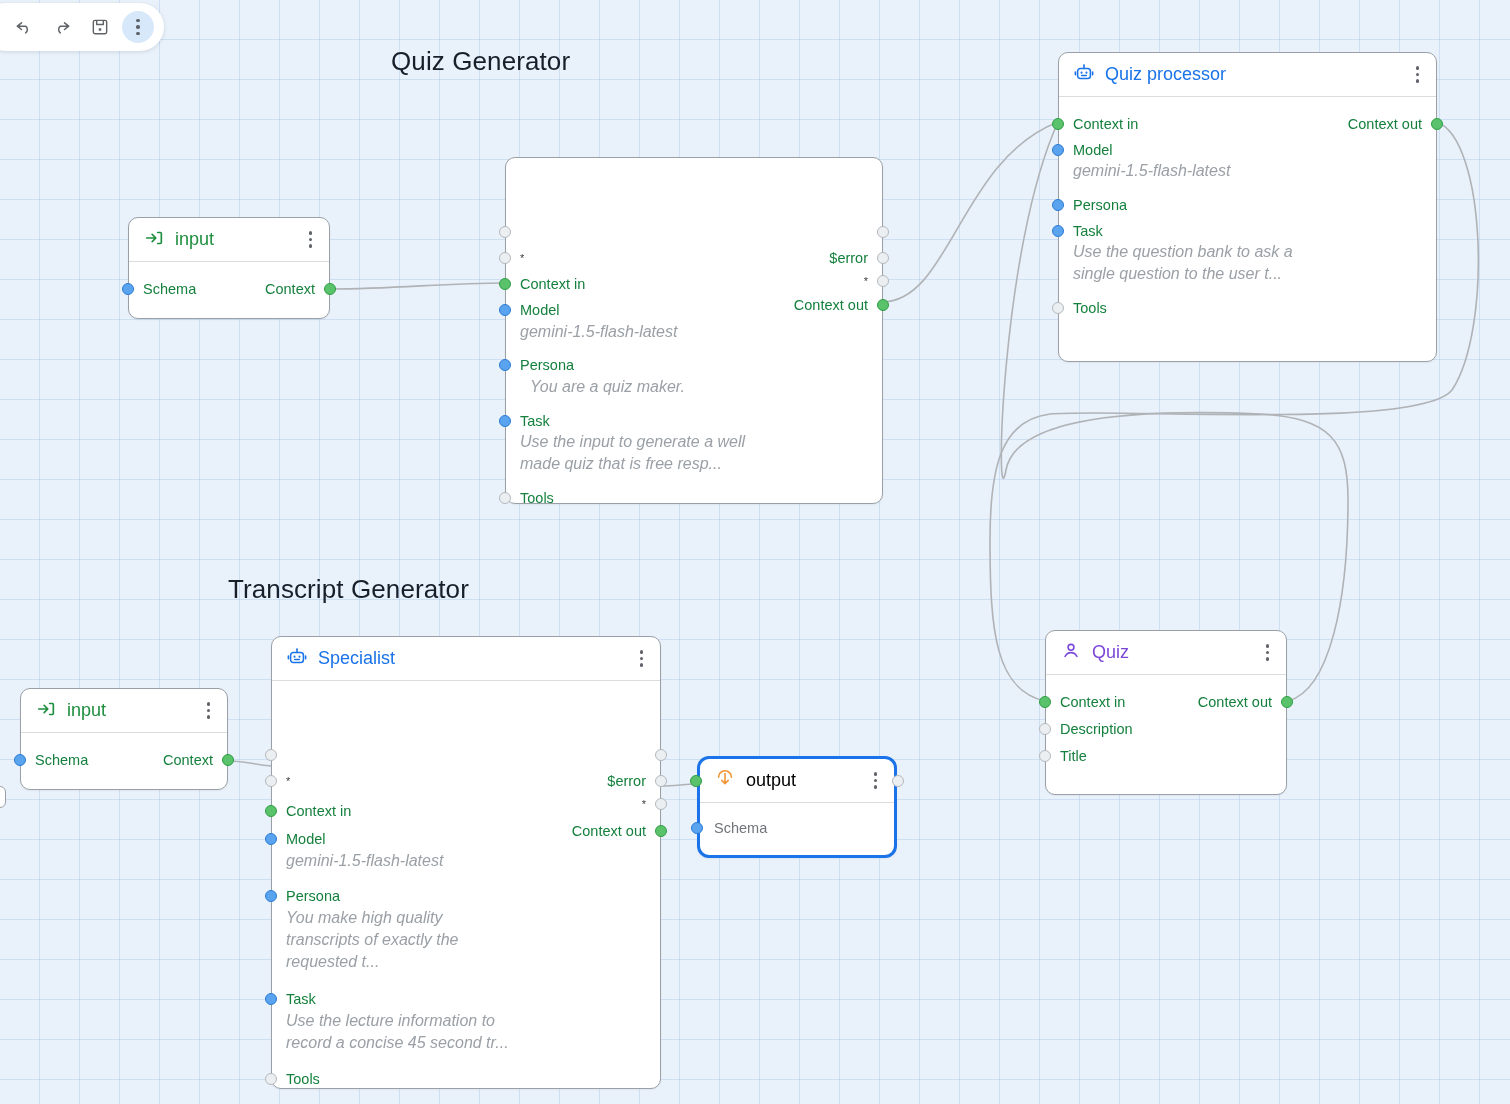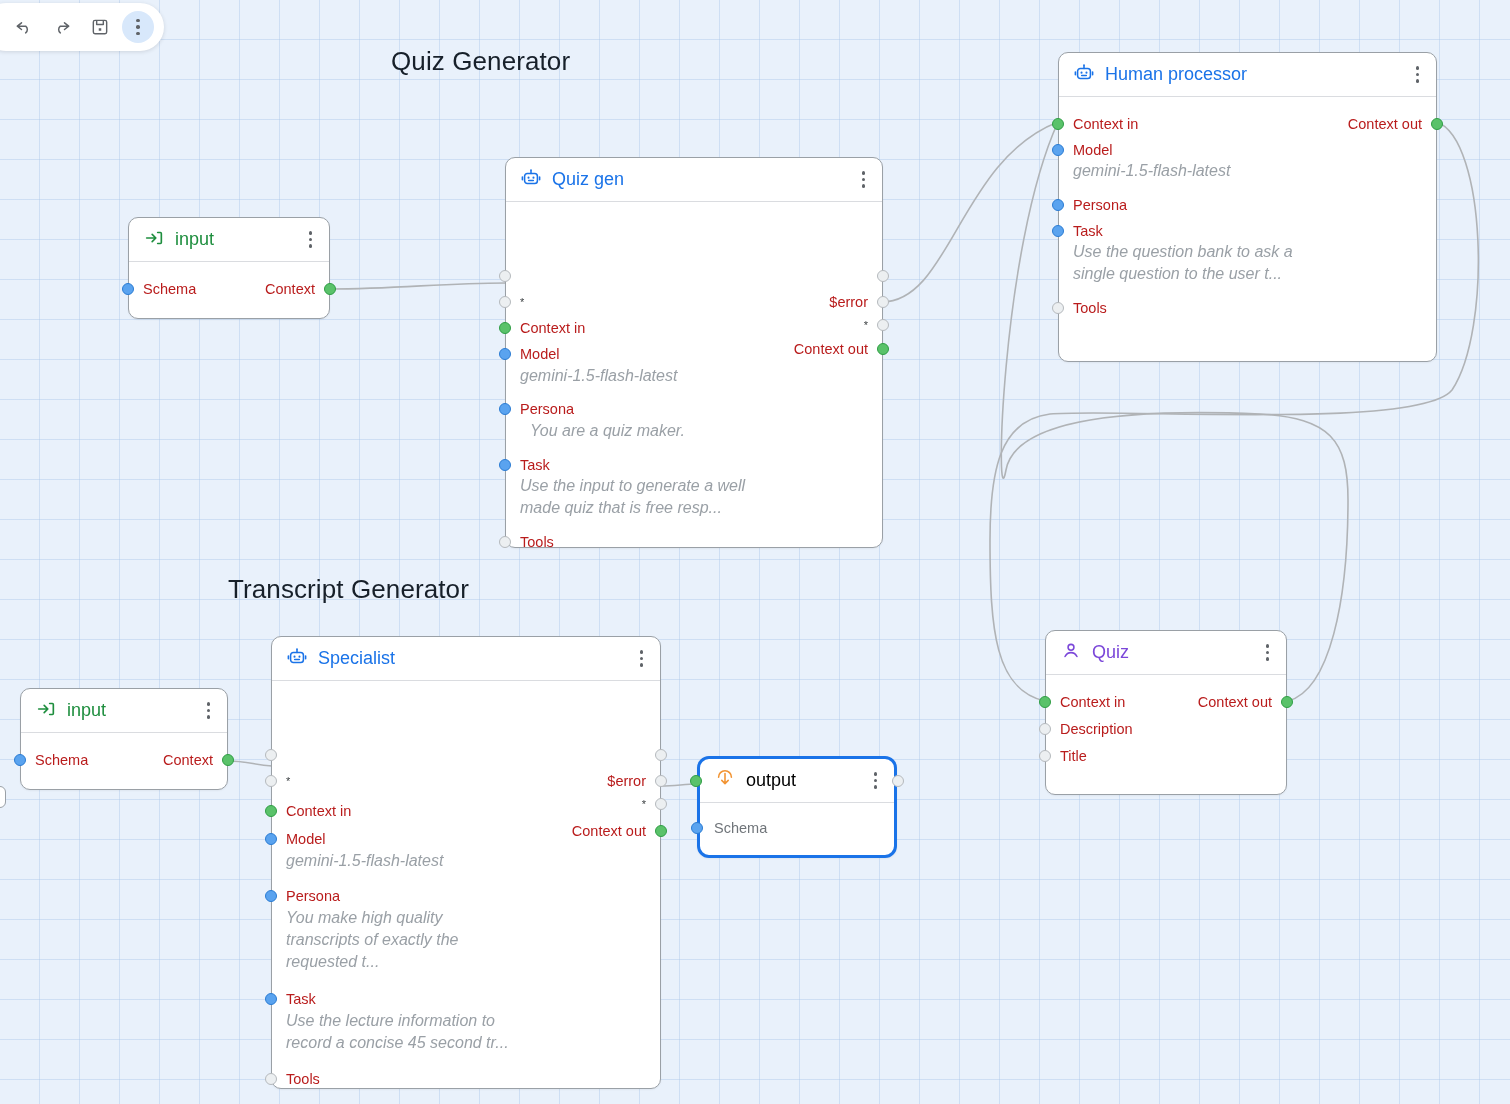--- a/index.html
+++ b/index.html
@@ -119,21 +119,21 @@
     position: relative;
     height: 26px;
     display: flex;
     align-items: center;
     padding: 0 14px;
     box-sizing: border-box;
   }
   .row.right { justify-content: flex-end; }
   .row-label {
     font-size: 14.5px;
-    color: #b91c1c;
+    color: #15803d;
     white-space: nowrap;
   }
   .row-label.muted { color: #70757a; }
   .row-label.tiny { font-size: 11px; color: #3c4043; }
   .value {
     font-size: 16px;
     color: #9aa0a6;
     font-style: italic;
     padding: 0 14px;
     line-height: 22px;
@@ -260,179 +260,160 @@
       <div class="row" style="justify-content:space-between;">
         <span class="port left blue"></span>
         <span class="row-label">Schema</span>
         <span class="row-label">Context</span>
         <span class="port right green"></span>
       </div>
     </div>
   </div>
 
   <div class="node" id="node-quiz-gen" style="left:505px; top:157px; width:378px;">
+    <div class="node-body" style="height:323px;">
+
+      <div class="row" style="position:absolute; left:0; top:61px; width:100%;">
+        <span class="port left grey"></span>
+      </div>
+      <div class="row" style="position:absolute; left:0; top:87px; width:100%;">
+        <span class="port left grey"></span>
+        <span class="row-label tiny">*</span>
+      </div>
+      <div class="row" style="position:absolute; left:0; top:113px; width:100%;">
+        <span class="port left green"></span>
+        <span class="row-label">Context in</span>
+      </div>
+      <div class="row" style="position:absolute; left:0; top:139px; width:100%;">
+        <span class="port left blue"></span>
+        <span class="row-label">Model</span>
+      </div>
+      <div class="value" style="position:absolute; left:0; top:163px;">gemini-1.5-flash-latest</div>
+      <div class="row" style="position:absolute; left:0; top:194px; width:100%;">
+        <span class="port left blue"></span>
+        <span class="row-label">Persona</span>
+      </div>
+      <div class="value" style="position:absolute; left:0; top:218px;margin-left:10px;">You are a quiz maker.</div>
+      <div class="row" style="position:absolute; left:0; top:250px; width:100%;">
+        <span class="port left blue"></span>
+        <span class="row-label">Task</span>
+      </div>
+      <div class="value" style="position:absolute; left:0; top:273px; white-space:normal; width:240px;">Use the input to generate a well made quiz that is free resp...</div>
+      <div class="row" style="position:absolute; left:0; top:327px; width:100%;">
+        <span class="port left grey"></span>
+        <span class="row-label">Tools</span>
+      </div>
+
+      <div class="row right" style="position:absolute; right:0; top:61px; width:100%;">
+        <span class="port right grey"></span>
+      </div>
+      <div class="row right" style="position:absolute; right:0; top:87px; width:100%;">
+        <span class="row-label">$error</span>
+        <span class="port right grey"></span>
+      </div>
+      <div class="row right" style="position:absolute; right:0; top:110px; width:100%;">
+        <span class="row-label tiny">*</span>
+        <span class="port right grey"></span>
+      </div>
+      <div class="row right" style="position:absolute; right:0; top:134px; width:100%;">
+        <span class="row-label">Context out</span>
+        <span class="port right green"></span>
+      </div>
+    </div>
+  </div>
+
+  <div class="node" id="node-quiz-processor" style="left:1058px; top:52px; width:379px;">
     <div class="node-header">
       <span>
         <svg width="22" height="22" viewBox="0 0 24 24" fill="none" stroke="#1a73e8" stroke-width="1.7" stroke-linecap="round" stroke-linejoin="round">
           <rect x="5" y="7" width="14" height="11" rx="3"></rect>
           <path d="M12 4 v3"></path>
             <circle cx="12" cy="3.4" r="1" fill="#1a73e8" stroke="none"></circle>
           <path d="M2.6 11 v3 M21.4 11 v3"></path>
           <circle cx="9.3" cy="11.6" r="1.15" fill="#1a73e8" stroke="none"></circle>
           <circle cx="14.7" cy="11.6" r="1.15" fill="#1a73e8" stroke="none"></circle>
           <path d="M9.5 14.8 h5"></path>
         </svg>
       </span>
-      <span class="node-title title-blue">Quiz gen</span>
+      <span class="node-title title-blue">Quiz processor</span>
       <span class="kebab">
           <i></i>
           <i></i>
           <i></i>
         </span>
     </div>
-    <div class="node-body" style="height:323px;">
-
-      <div class="row" style="position:absolute; left:0; top:61px; width:100%;">
-        <span class="port left grey"></span>
-      </div>
-      <div class="row" style="position:absolute; left:0; top:87px; width:100%;">
-        <span class="port left grey"></span>
-        <span class="row-label tiny">*</span>
-      </div>
-      <div class="row" style="position:absolute; left:0; top:113px; width:100%;">
+    <div class="node-body" style="height:242px;">
+      <div class="row" style="position:absolute; left:0; top:14px; width:100%;">
         <span class="port left green"></span>
         <span class="row-label">Context in</span>
       </div>
-      <div class="row" style="position:absolute; left:0; top:139px; width:100%;">
+      <div class="row" style="position:absolute; left:0; top:40px; width:100%;">
         <span class="port left blue"></span>
         <span class="row-label">Model</span>
       </div>
-      <div class="value" style="position:absolute; left:0; top:163px;">gemini-1.5-flash-latest</div>
-      <div class="row" style="position:absolute; left:0; top:194px; width:100%;">
+      <div class="value" style="position:absolute; left:0; top:63px;">gemini-1.5-flash-latest</div>
+      <div class="row" style="position:absolute; left:0; top:95px; width:100%;">
         <span class="port left blue"></span>
         <span class="row-label">Persona</span>
       </div>
-      <div class="value" style="position:absolute; left:0; top:218px;margin-left:10px;">You are a quiz maker.</div>
-      <div class="row" style="position:absolute; left:0; top:250px; width:100%;">
+      <div class="row" style="position:absolute; left:0; top:121px; width:100%;">
         <span class="port left blue"></span>
         <span class="row-label">Task</span>
       </div>
-      <div class="value" style="position:absolute; left:0; top:273px; white-space:normal; width:240px;">Use the input to generate a well made quiz that is free resp...</div>
-      <div class="row" style="position:absolute; left:0; top:327px; width:100%;">
+      <div class="value" style="position:absolute; left:0; top:144px; white-space:normal; width:240px;">Use the question bank to ask a single question to the user t...</div>
+      <div class="row" style="position:absolute; left:0; top:198px; width:100%;">
         <span class="port left grey"></span>
         <span class="row-label">Tools</span>
       </div>
-
-      <div class="row right" style="position:absolute; right:0; top:61px; width:100%;">
-        <span class="port right grey"></span>
-      </div>
-      <div class="row right" style="position:absolute; right:0; top:87px; width:100%;">
-        <span class="row-label">$error</span>
-        <span class="port right grey"></span>
-      </div>
-      <div class="row right" style="position:absolute; right:0; top:110px; width:100%;">
-        <span class="row-label tiny">*</span>
-        <span class="port right grey"></span>
-      </div>
-      <div class="row right" style="position:absolute; right:0; top:134px; width:100%;">
+      <div class="row right" style="position:absolute; right:0; top:14px; width:100%;">
         <span class="row-label">Context out</span>
         <span class="port right green"></span>
       </div>
     </div>
   </div>
 
-  <div class="node" id="node-quiz-processor" style="left:1058px; top:52px; width:379px;">
+  <div class="node" id="node-input-bottom" style="left:20px; top:688px; width:208px;">
+    <div class="node-header">
+      <span>
+        <svg width="22" height="22" viewBox="0 0 24 24" fill="none" stroke="#1e8e3e" stroke-width="1.8" stroke-linecap="round" stroke-linejoin="round">
+          <path d="M16 6 h3 a1 1 0 0 1 1 1 v10 a1 1 0 0 1 -1 1 h-3"></path>
+          <path d="M4 12 h10 M10 8 l4 4 -4 4"></path>
+        </svg>
+      </span>
+      <span class="node-title title-green">input</span>
+      <span class="kebab">
+          <i></i>
+          <i></i>
+          <i></i>
+        </span>
+    </div>
+    <div class="node-body" style="padding:14px 0 16px 0;">
+      <div class="row" style="justify-content:space-between;">
+        <span class="port left blue"></span>
+        <span class="row-label">Schema</span>
+        <span class="row-label">Context</span>
+        <span class="port right green"></span>
+      </div>
+    </div>
+  </div>
+  <div id="left-stub"></div>
+
+  <div class="node" id="node-specialist" style="left:271px; top:636px; width:390px;">
     <div class="node-header">
       <span>
         <svg width="22" height="22" viewBox="0 0 24 24" fill="none" stroke="#1a73e8" stroke-width="1.7" stroke-linecap="round" stroke-linejoin="round">
           <rect x="5" y="7" width="14" height="11" rx="3"></rect>
           <path d="M12 4 v3"></path>
             <circle cx="12" cy="3.4" r="1" fill="#1a73e8" stroke="none"></circle>
           <path d="M2.6 11 v3 M21.4 11 v3"></path>
           <circle cx="9.3" cy="11.6" r="1.15" fill="#1a73e8" stroke="none"></circle>
           <circle cx="14.7" cy="11.6" r="1.15" fill="#1a73e8" stroke="none"></circle>
           <path d="M9.5 14.8 h5"></path>
         </svg>
       </span>
-      <span class="node-title title-blue">Human processor</span>
-      <span class="kebab">
-          <i></i>
-          <i></i>
-          <i></i>
-        </span>
-    </div>
-    <div class="node-body" style="height:242px;">
-      <div class="row" style="position:absolute; left:0; top:14px; width:100%;">
-        <span class="port left green"></span>
-        <span class="row-label">Context in</span>
-      </div>
-      <div class="row" style="position:absolute; left:0; top:40px; width:100%;">
-        <span class="port left blue"></span>
-        <span class="row-label">Model</span>
-      </div>
-      <div class="value" style="position:absolute; left:0; top:63px;">gemini-1.5-flash-latest</div>
-      <div class="row" style="position:absolute; left:0; top:95px; width:100%;">
-        <span class="port left blue"></span>
-        <span class="row-label">Persona</span>
-      </div>
-      <div class="row" style="position:absolute; left:0; top:121px; width:100%;">
-        <span class="port left blue"></span>
-        <span class="row-label">Task</span>
-      </div>
-      <div class="value" style="position:absolute; left:0; top:144px; white-space:normal; width:240px;">Use the question bank to ask a single question to the user t...</div>
-      <div class="row" style="position:absolute; left:0; top:198px; width:100%;">
-        <span class="port left grey"></span>
-        <span class="row-label">Tools</span>
-      </div>
-      <div class="row right" style="position:absolute; right:0; top:14px; width:100%;">
-        <span class="row-label">Context out</span>
-        <span class="port right green"></span>
-      </div>
-    </div>
-  </div>
-
-  <div class="node" id="node-input-bottom" style="left:20px; top:688px; width:208px;">
-    <div class="node-header">
-      <span>
-        <svg width="22" height="22" viewBox="0 0 24 24" fill="none" stroke="#1e8e3e" stroke-width="1.8" stroke-linecap="round" stroke-linejoin="round">
-          <path d="M16 6 h3 a1 1 0 0 1 1 1 v10 a1 1 0 0 1 -1 1 h-3"></path>
-          <path d="M4 12 h10 M10 8 l4 4 -4 4"></path>
-        </svg>
-      </span>
-      <span class="node-title title-green">input</span>
-      <span class="kebab">
-          <i></i>
-          <i></i>
-          <i></i>
-        </span>
-    </div>
-    <div class="node-body" style="padding:14px 0 16px 0;">
-      <div class="row" style="justify-content:space-between;">
-        <span class="port left blue"></span>
-        <span class="row-label">Schema</span>
-        <span class="row-label">Context</span>
-        <span class="port right green"></span>
-      </div>
-    </div>
-  </div>
-  <div id="left-stub"></div>
-
-  <div class="node" id="node-specialist" style="left:271px; top:636px; width:390px;">
-    <div class="node-header">
-      <span>
-        <svg width="22" height="22" viewBox="0 0 24 24" fill="none" stroke="#1a73e8" stroke-width="1.7" stroke-linecap="round" stroke-linejoin="round">
-          <rect x="5" y="7" width="14" height="11" rx="3"></rect>
-          <path d="M12 4 v3"></path>
-            <circle cx="12" cy="3.4" r="1" fill="#1a73e8" stroke="none"></circle>
-          <path d="M2.6 11 v3 M21.4 11 v3"></path>
-          <circle cx="9.3" cy="11.6" r="1.15" fill="#1a73e8" stroke="none"></circle>
-          <circle cx="14.7" cy="11.6" r="1.15" fill="#1a73e8" stroke="none"></circle>
-          <path d="M9.5 14.8 h5"></path>
-        </svg>
-      </span>
       <span class="node-title title-blue">Specialist</span>
       <span class="kebab">
           <i></i>
           <i></i>
           <i></i>
         </span>
     </div>
     <div class="node-body" style="height:385px;">
       <div class="row" style="position:absolute; left:0; top:61px; width:100%;">
         <span class="port left grey"></span>

